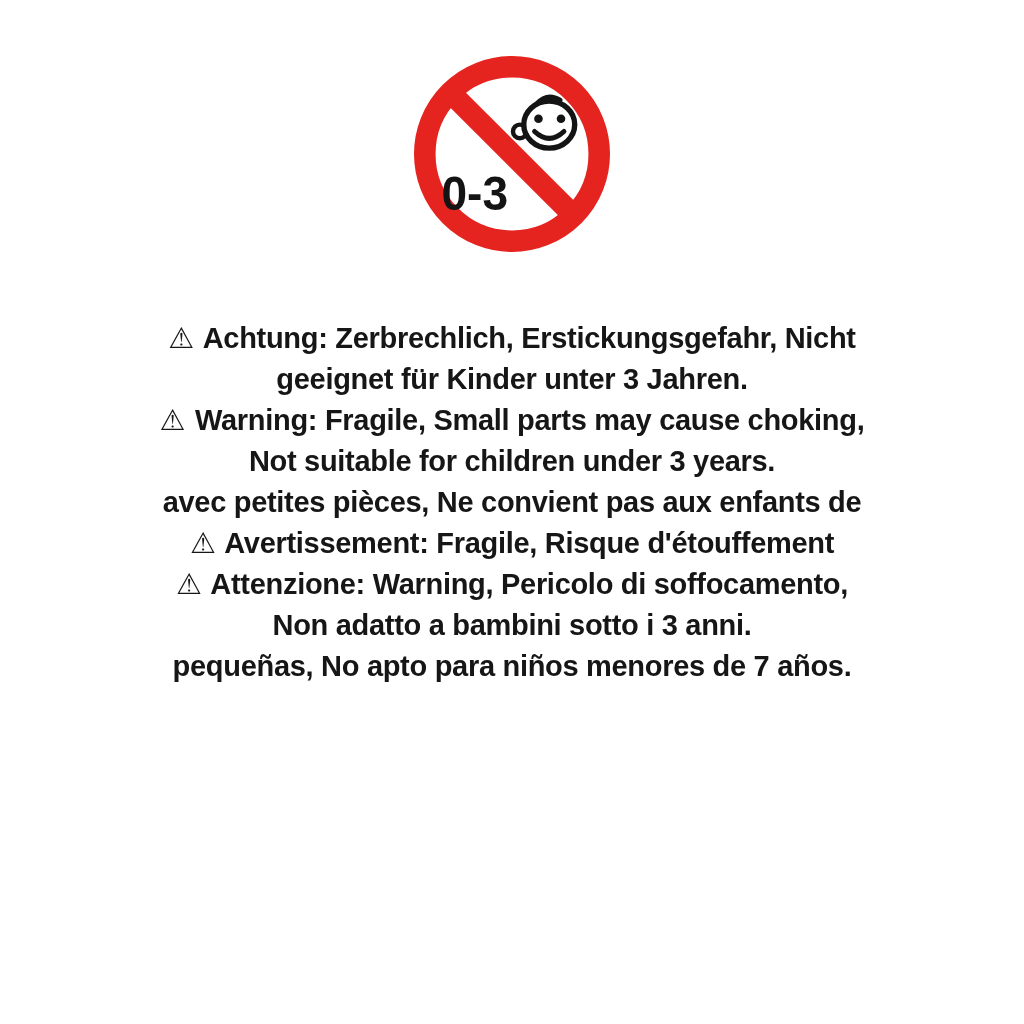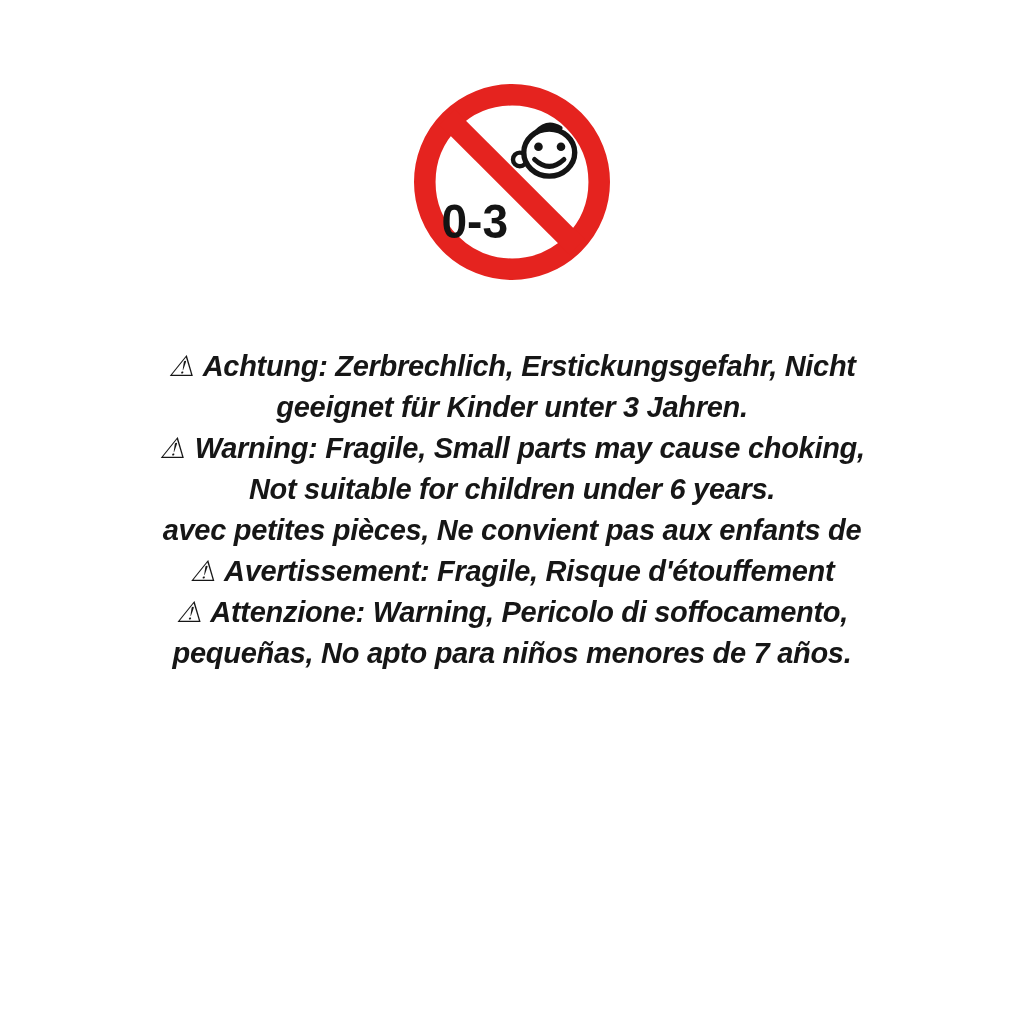--- a/index.html
+++ b/index.html
@@ -8,21 +8,21 @@
     width: 1024px;
     height: 1024px;
     background: #ffffff;
     font-family: "Liberation Sans", sans-serif;
     overflow: hidden;
   }
   .label-page {
     width: 1024px;
     height: 1024px;
     box-sizing: border-box;
-    padding-top: 84px;
+    padding-top: 56px;
   }
   .icon-wrap {
     width: 196px;
     height: 196px;
     margin: 0 auto;
   }
   .icon-wrap svg {
     display: block;
     width: 196px;
     height: 196px;
@@ -31,21 +31,20 @@
     margin-top: 66px;
     text-align: center;
     font-weight: 700;
     font-size: 29px;
     line-height: 41px;
     color: #161616;
     letter-spacing: -0.3px;
   }
   .wline {
     white-space: nowrap;
-    font-style: italic;
   }
   .wsym {
     font-weight: 400;
     margin-right: 2px;
   }
 </style>
 </head>
 <body>
 
 <div class="label-page">
@@ -72,30 +71,31 @@
 
   <div class="warnings">
 
     <div>
       <div class="wline"><span class="wsym">⚠</span> <span>Achtung: Zerbrechlich, Erstickungsgefahr, Nicht</span></div>
       <div class="wline">geeignet für Kinder unter 3 Jahren.</div>
     </div>
 
     <div>
       <div class="wline"><span class="wsym">⚠</span> <span>Warning: Fragile, Small parts may cause choking,</span></div>
-      <div class="wline">Not suitable for children under 6 years.</div>
+      <div class="wline">Not suitable for children under 3 years.</div>
     </div>
 
     <div>
       <div class="wline">avec petites pièces, Ne convient pas aux enfants de</div>
       <div class="wline"><span class="wsym">⚠</span> <span>Avertissement: Fragile, Risque d'étouffement</span></div>
     </div>
 
     <div>
       <div class="wline"><span class="wsym">⚠</span> <span>Attenzione: Warning, Pericolo di soffocamento,</span></div>
+      <div class="wline">Non adatto a bambini sotto i 3 anni.</div>
     </div>
 
     <div>
       <div class="wline">pequeñas, No apto para niños menores de 7 años.</div>
     </div>
 
   </div>
 </div>
 
 </body></html>

